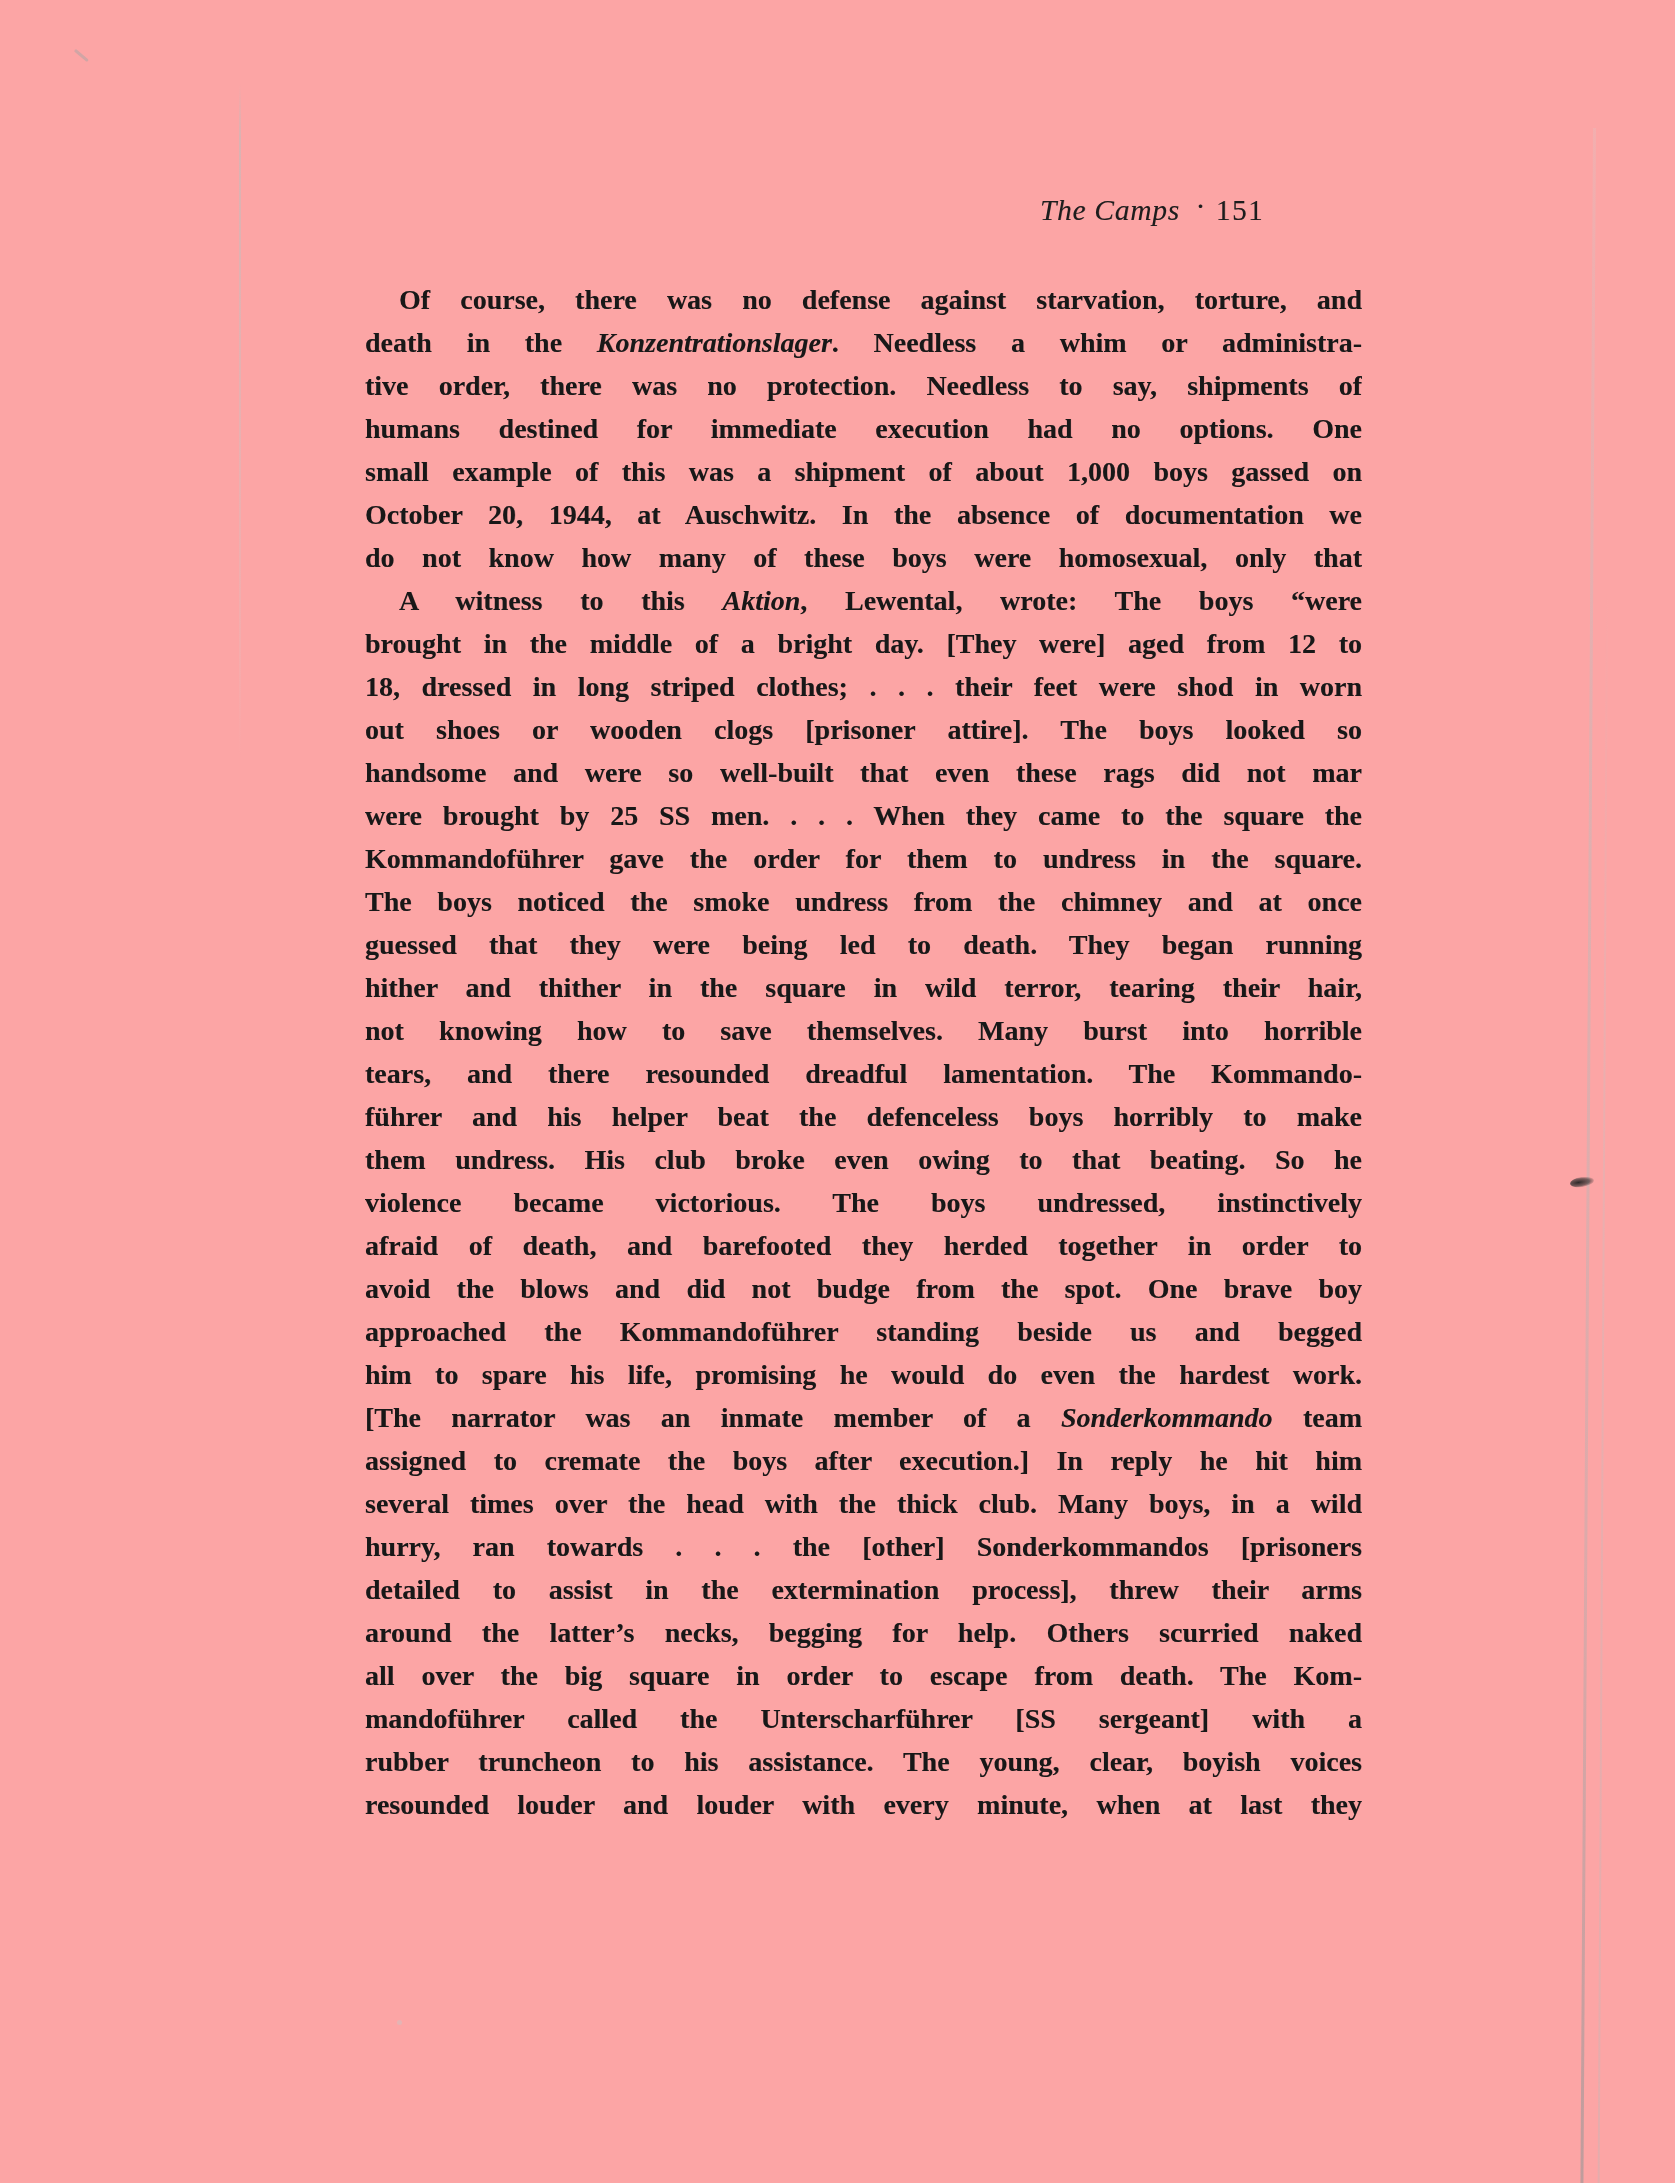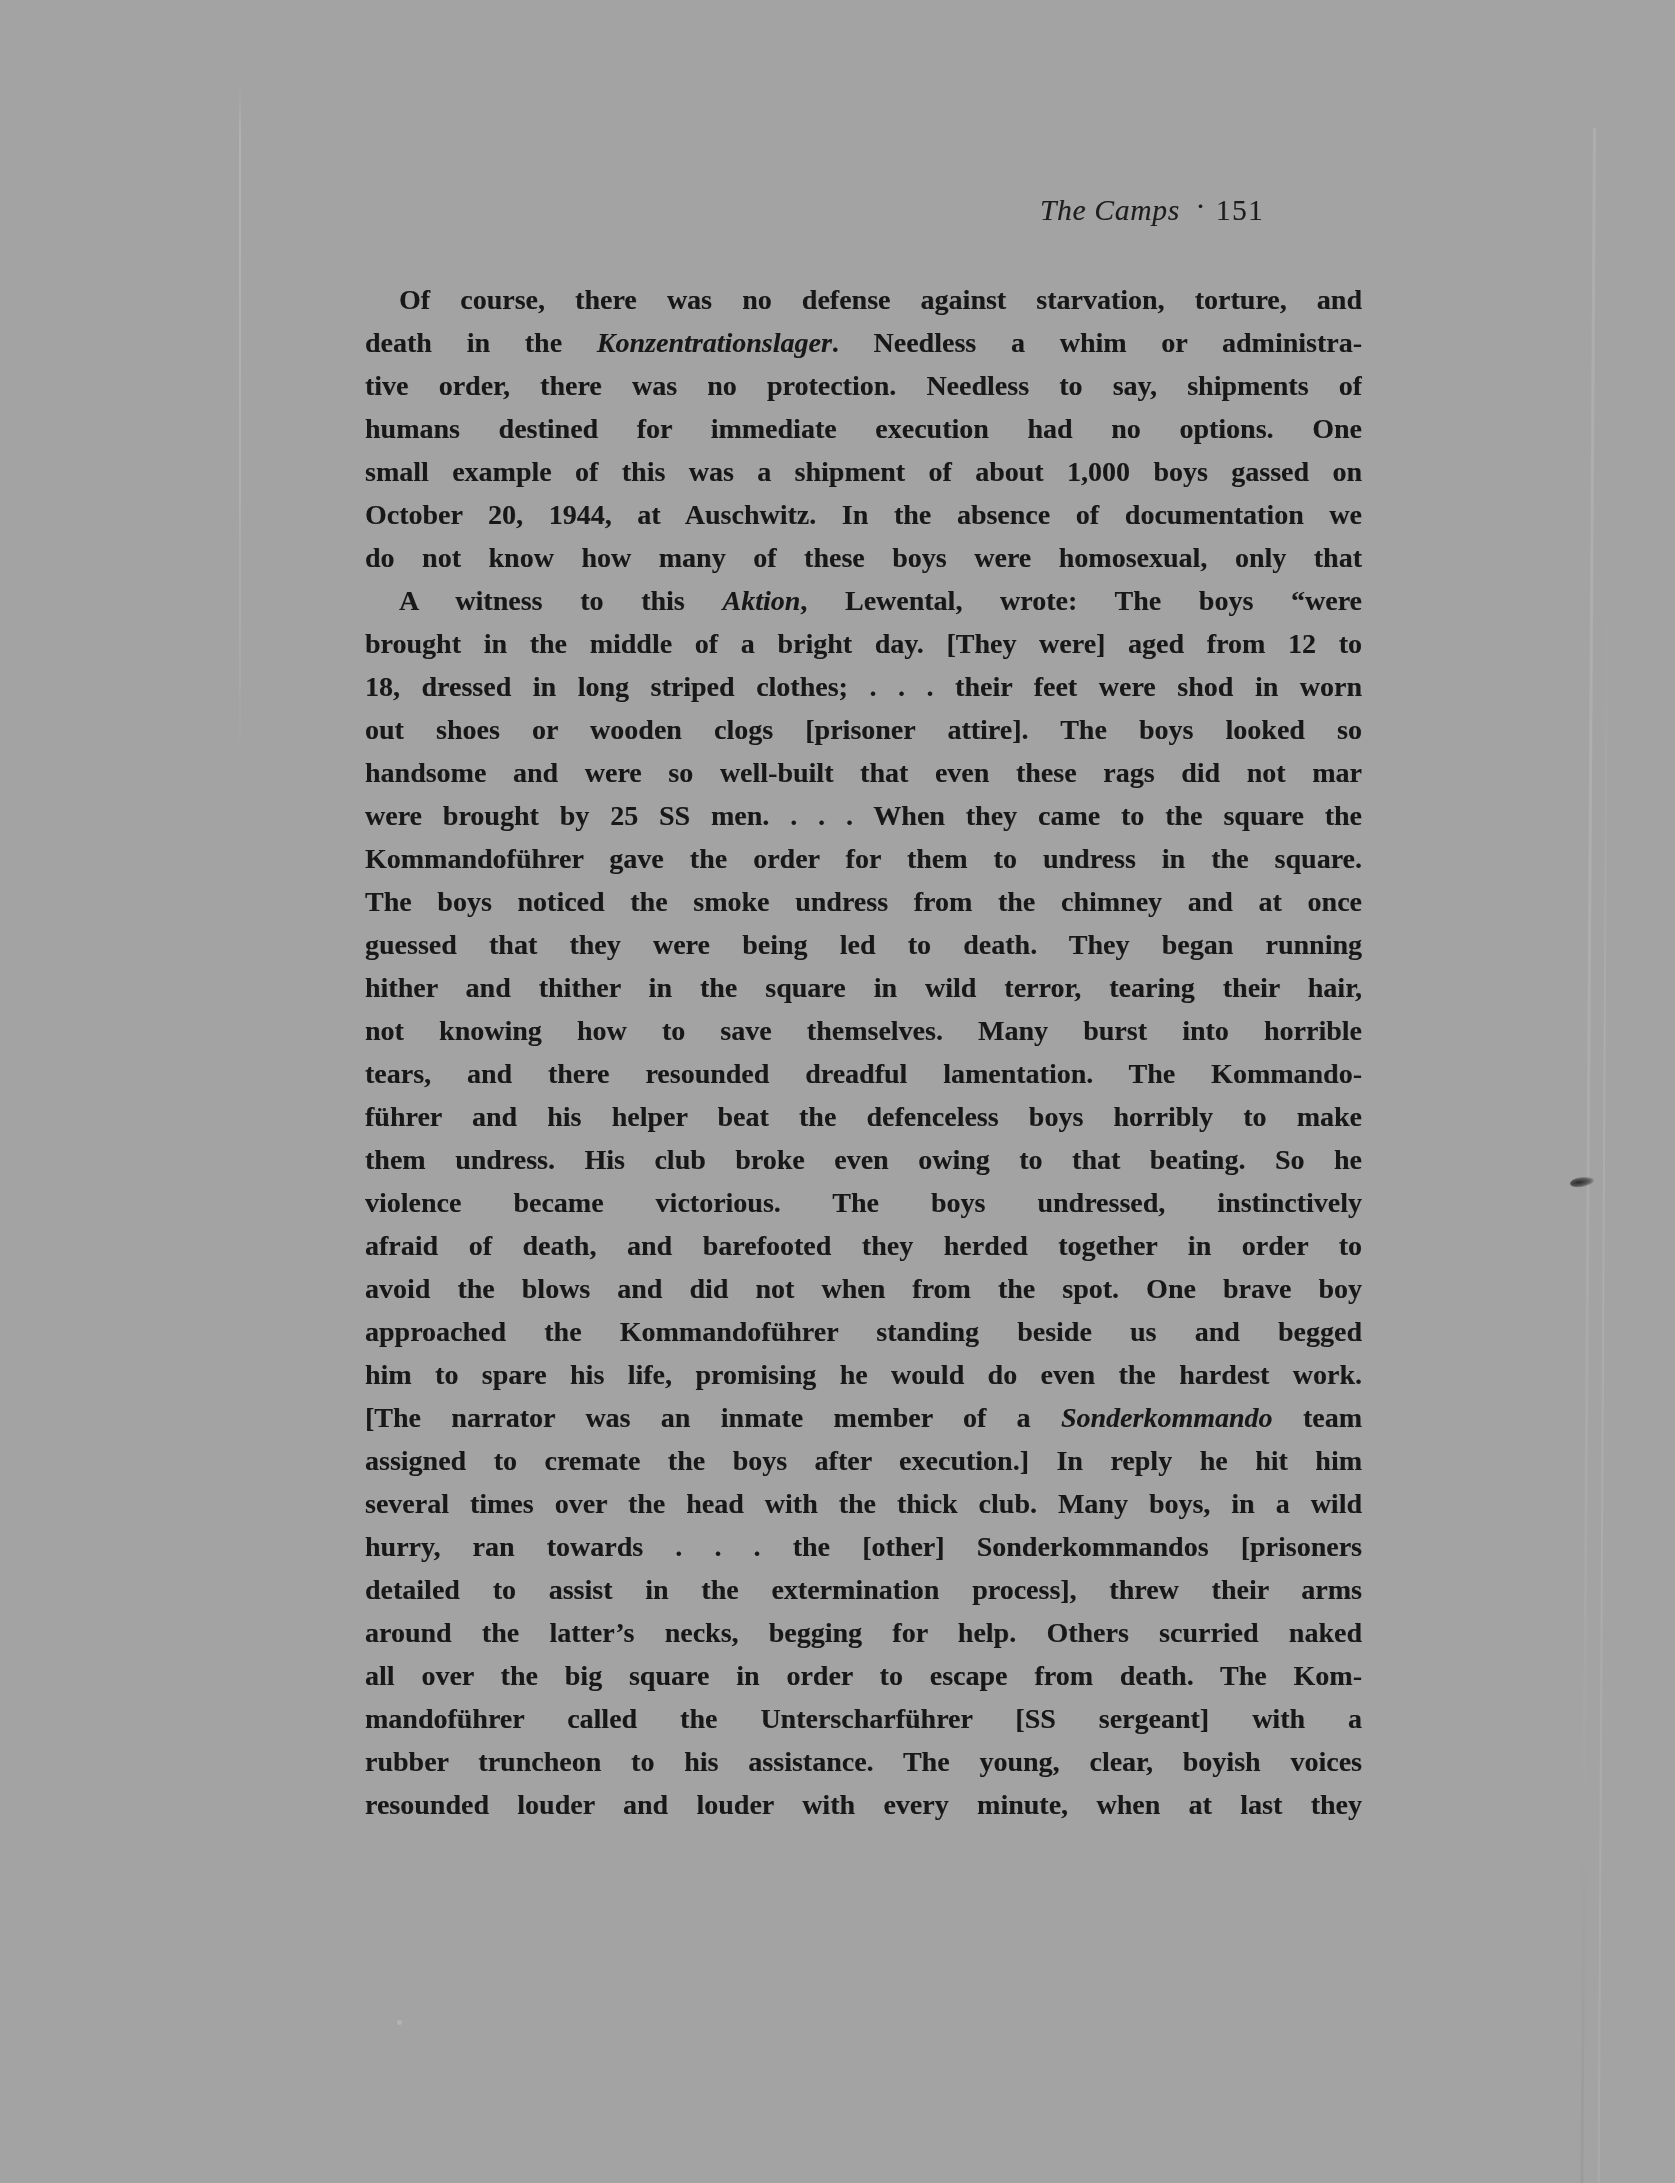--- a/index.html
+++ b/index.html
@@ -7,21 +7,21 @@
     width: 1676px;
     height: 2183px;
     background: #ffffff;
     position: relative;
     font-family: "Liberation Serif", "DejaVu Serif", serif;
     overflow: hidden;
   }
   .page {
     position: absolute;
     inset: 0;
-    background: #a3a3a3;
+    background: #fca5a5;
   }
   
   .header {
     position: absolute;
     top: 194px;
     right: 412px;
     font-size: 29.5px;
     color: #1d1d1d;
     white-space: nowrap;
     text-shadow: 0.4px 0.4px 0.5px rgba(25,25,25,0.35);
@@ -138,21 +138,21 @@
         <div class="line"><span>Kommandoführer gave the order for them to undress in the square.</span></div>
         <div class="line"><span>The boys noticed the smoke undress from the chimney and at once</span></div>
         <div class="line"><span>guessed that they were being led to death. They began running</span></div>
         <div class="line"><span>hither and thither in the square in wild terror, tearing their hair,</span></div>
         <div class="line"><span>not knowing how to save themselves. Many burst into horrible</span></div>
         <div class="line"><span>tears, and there resounded dreadful lamentation. The Kommando-</span></div>
         <div class="line"><span>führer and his helper beat the defenceless boys horribly to make</span></div>
         <div class="line"><span>them undress. His club broke even owing to that beating. So he</span></div>
         <div class="line"><span>violence became victorious. The boys undressed, instinctively</span></div>
         <div class="line"><span>afraid of death, and barefooted they herded together in order to</span></div>
-        <div class="line"><span>avoid the blows and did not when from the spot. One brave boy</span></div>
+        <div class="line"><span>avoid the blows and did not budge from the spot. One brave boy</span></div>
         <div class="line"><span>approached the Kommandoführer standing beside us and begged</span></div>
         <div class="line"><span>him to spare his life, promising he would do even the hardest work.</span></div>
         <div class="line"><span>[The narrator was an inmate member of a </span><span class="it">Sonderkommando</span><span> team</span></div>
         <div class="line"><span>assigned to cremate the boys after execution.] In reply he hit him</span></div>
         <div class="line"><span>several times over the head with the thick club. Many boys, in a wild</span></div>
         <div class="line"><span>hurry, ran towards . . . the [other] Sonderkommandos [prisoners</span></div>
         <div class="line"><span>detailed to assist in the extermination process], threw their arms</span></div>
         <div class="line"><span>around the latter’s necks, begging for help. Others scurried naked</span></div>
         <div class="line"><span>all over the big square in order to escape from death. The Kom-</span></div>
         <div class="line"><span>mandoführer called the Unterscharführer [SS sergeant] with a</span></div>

